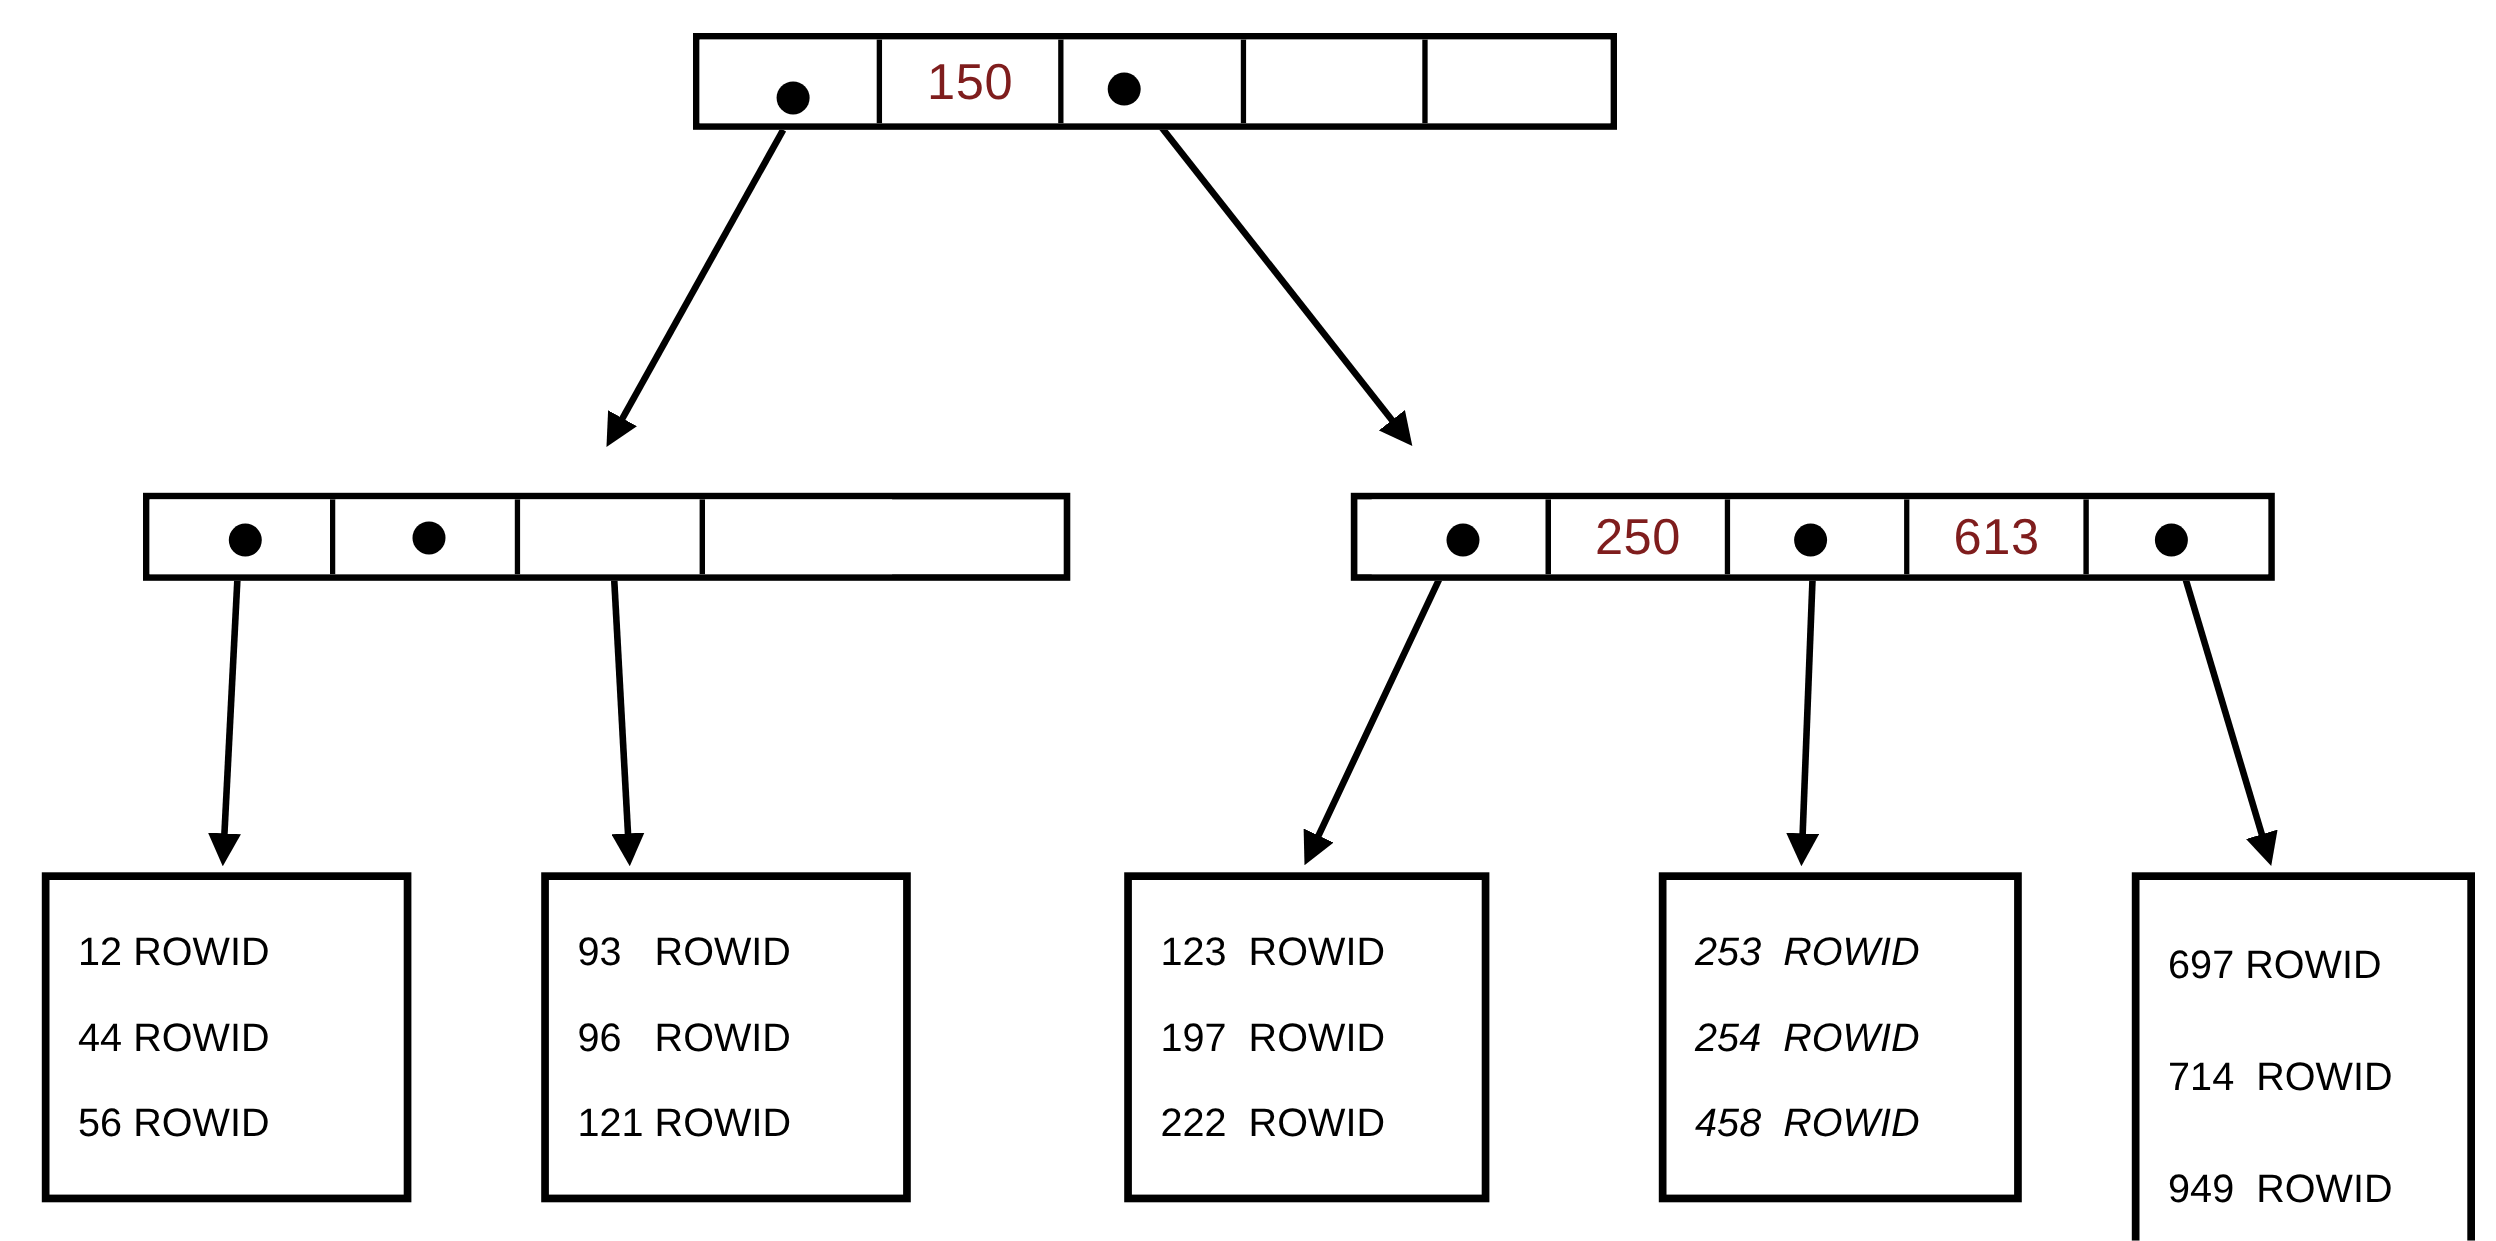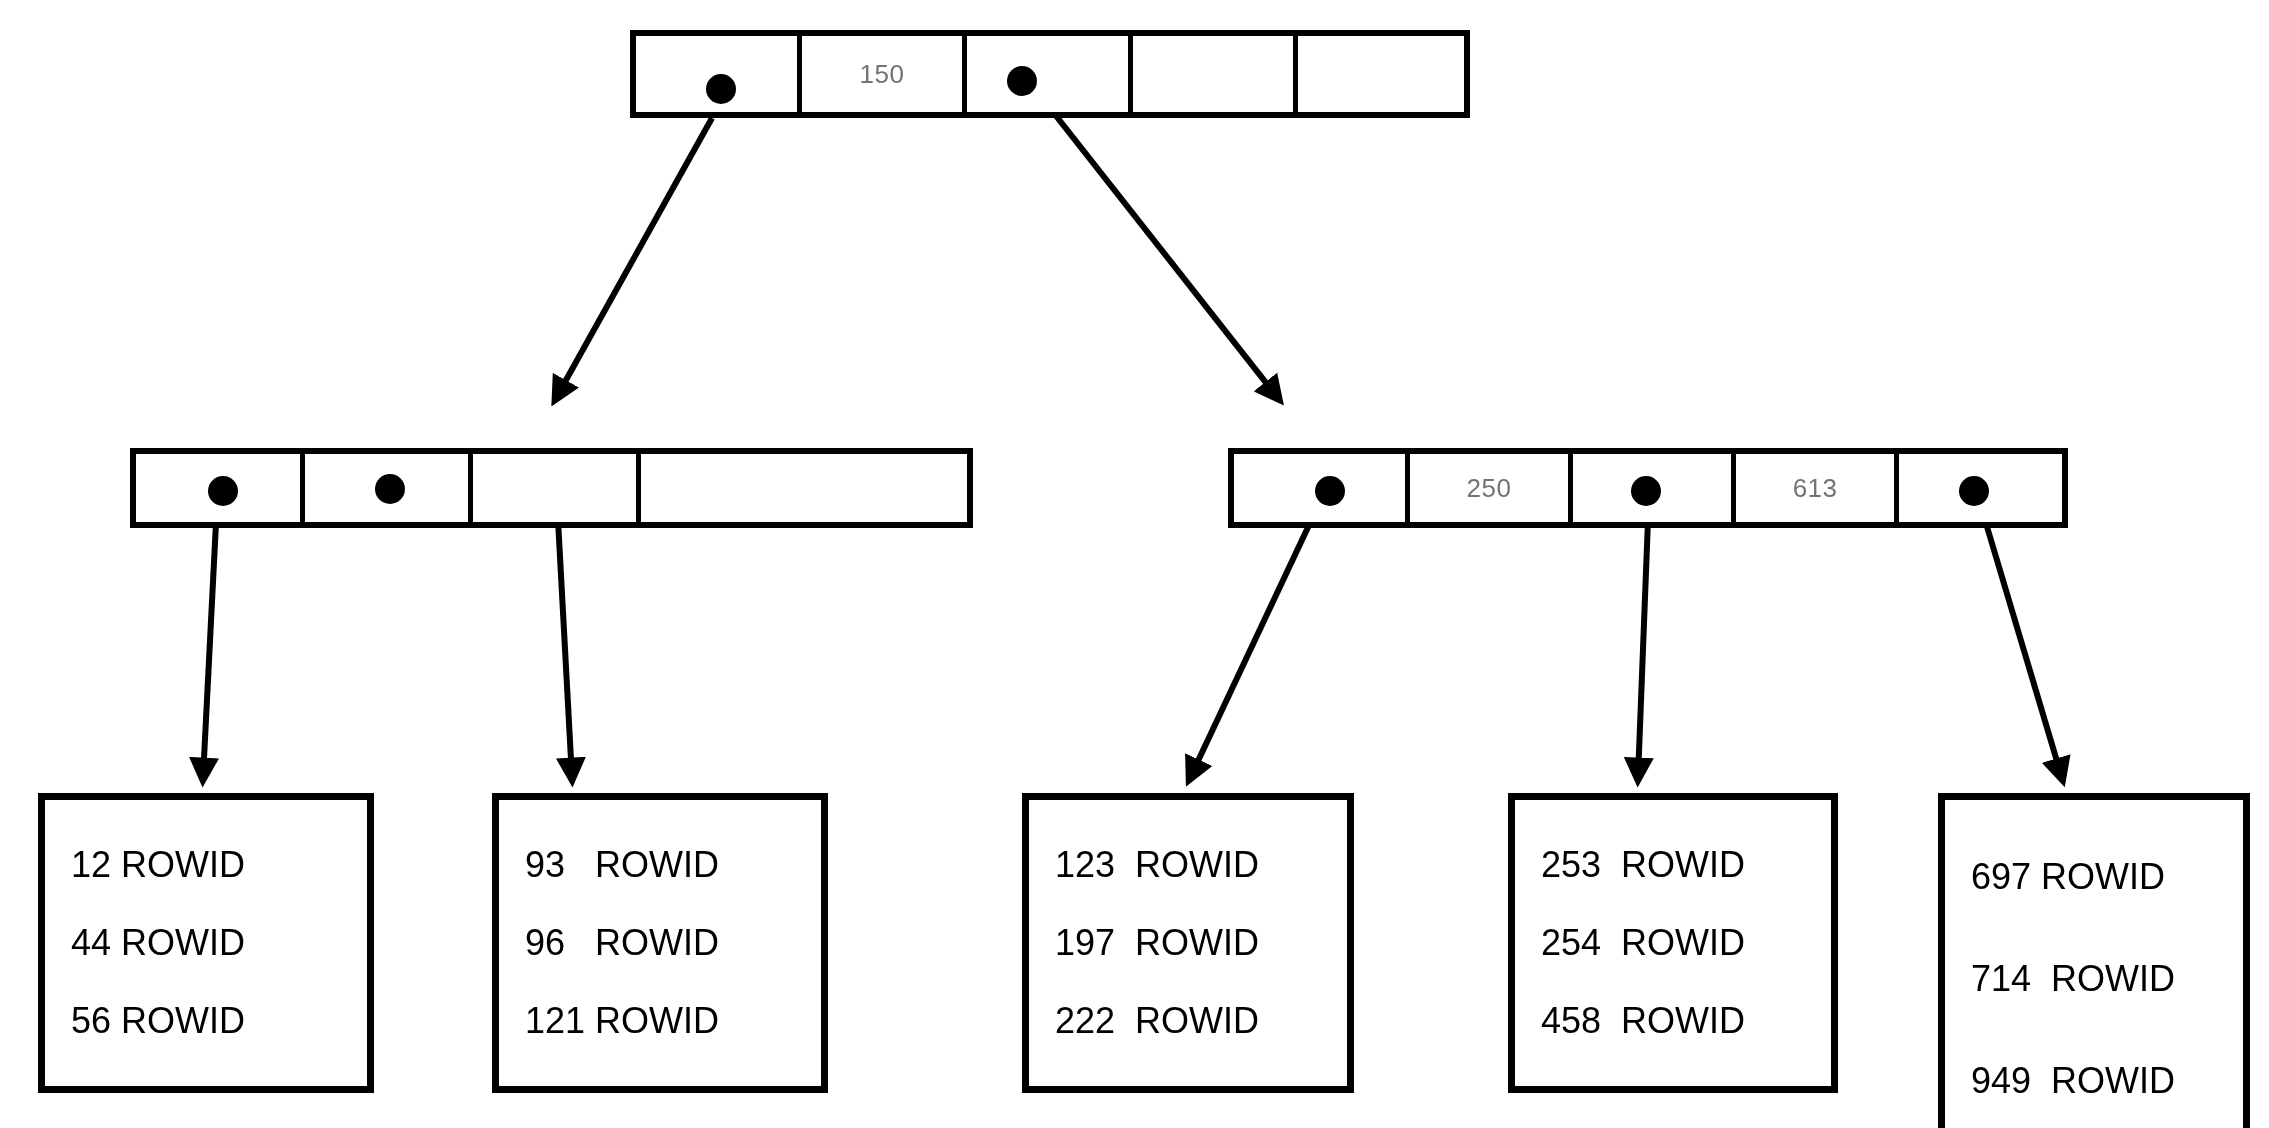--- a/index.html
+++ b/index.html
@@ -34,23 +34,23 @@
     display: flex;
     align-items: center;
     justify-content: center;
     border-right: 5px solid #000000;
     background: #ffffff;
   }
   .cell:last-child {
     border-right: none;
   }
   .cell .key {
-    font-size: 26px;
+    font-size: 46px;
     line-height: 1;
-    color: #737373;
+    color: #7f1d1d;
     letter-spacing: 0.5px;
   }
   
   .dot {
     position: absolute;
     width: 30px;
     height: 30px;
     border-radius: 50%;
     background: #000000;
   }
@@ -197,21 +197,21 @@
       <span>  </span>
       <span>ROWID</span>
     </div>
     <div class="leaf-row">
       <span>222</span>
       <span>  </span>
       <span>ROWID</span>
     </div>
   </div>
 
-  <div class="leaf" style="left:1508px; top:793px; width:330px; height:300px;">
+  <div class="leaf" style="left:1508px; top:793px; width:330px; height:300px;font-style:italic;">
     <div class="leaf-row">
       <span>253</span>
       <span>  </span>
       <span>ROWID</span>
     </div>
     <div class="leaf-row">
       <span>254</span>
       <span>  </span>
       <span>ROWID</span>
     </div>

